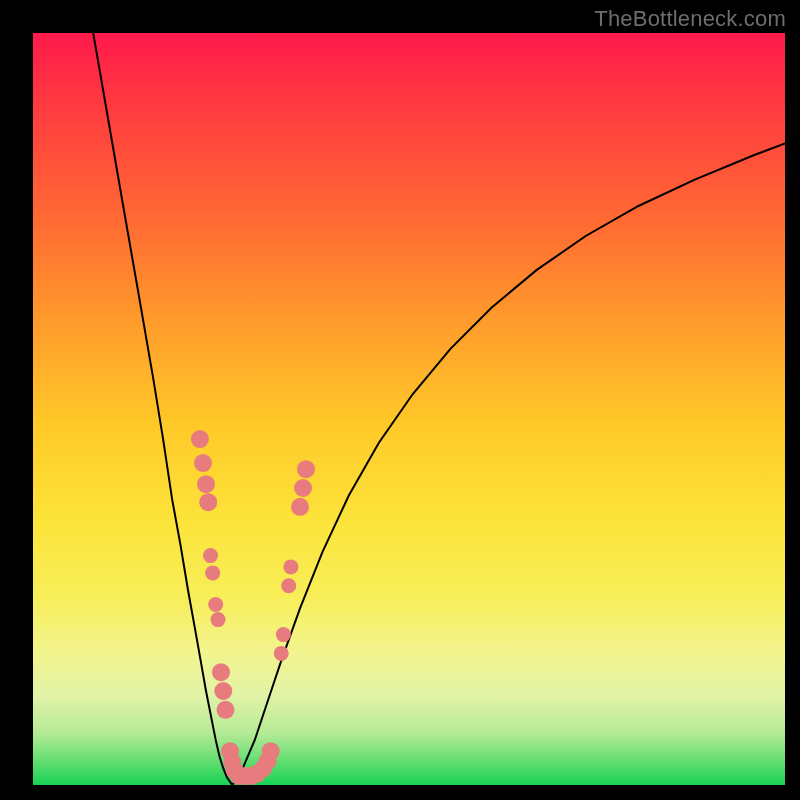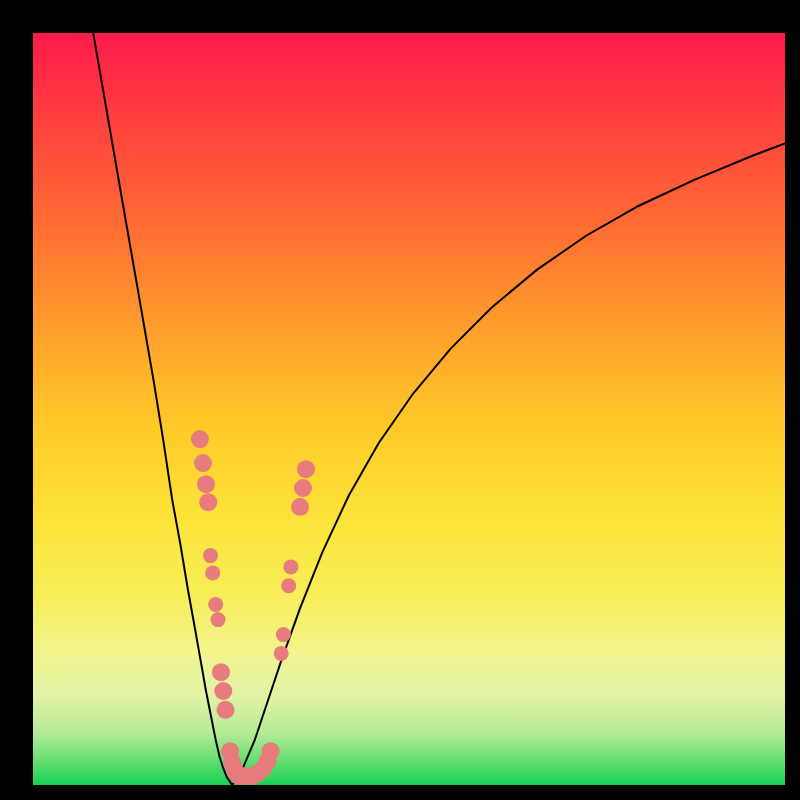--- a/index.html
+++ b/index.html
@@ -90,13 +90,14 @@
           <circle cx="248.2" cy="620.4" r="7.5" class="dot"></circle>
           <circle cx="250.4" cy="601.6" r="7.5" class="dot"></circle>
           <circle cx="255.7" cy="552.7" r="7.5" class="dot"></circle>
           <circle cx="257.9" cy="533.9" r="7.5" class="dot"></circle>
           <circle cx="267.0" cy="473.8" r="9.0" class="dot"></circle>
           <circle cx="270.0" cy="455.0" r="9.0" class="dot"></circle>
           <circle cx="273.0" cy="436.2" r="9.0" class="dot"></circle>
         </g>
     </svg>
   </div>
+  <div class="watermark">TheBottleneck.com</div>
 </div>
 
 </body></html>

